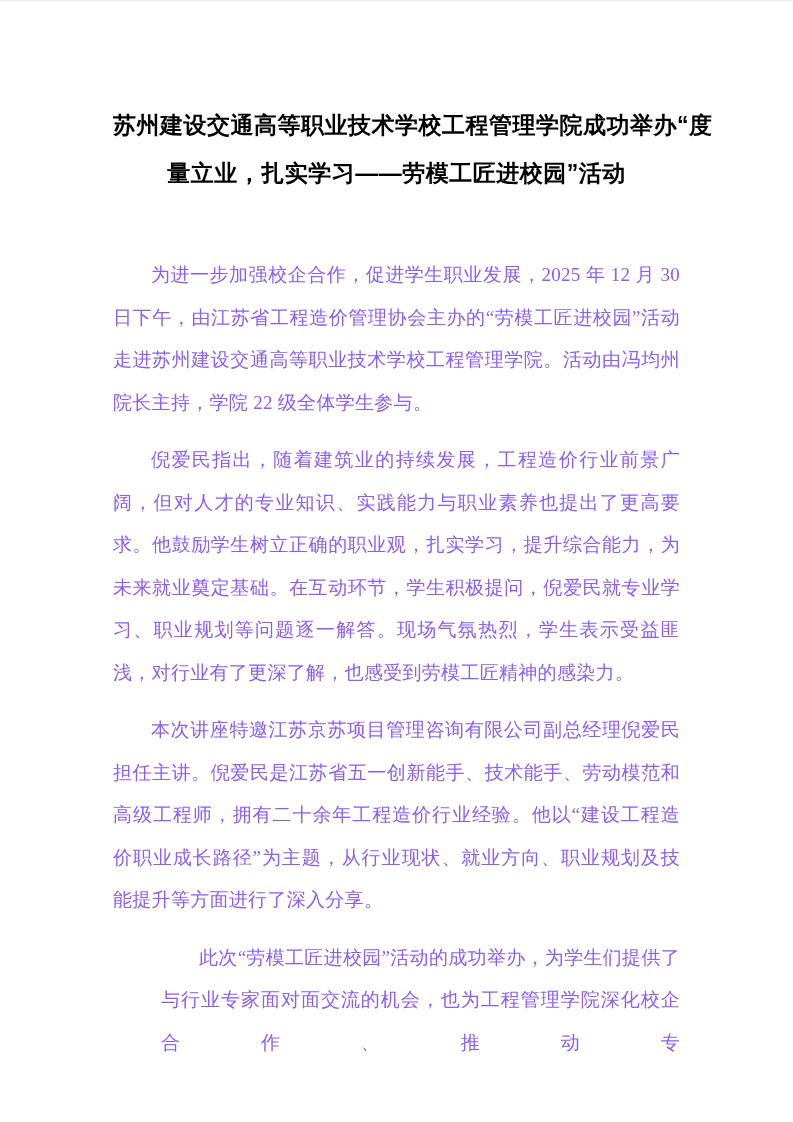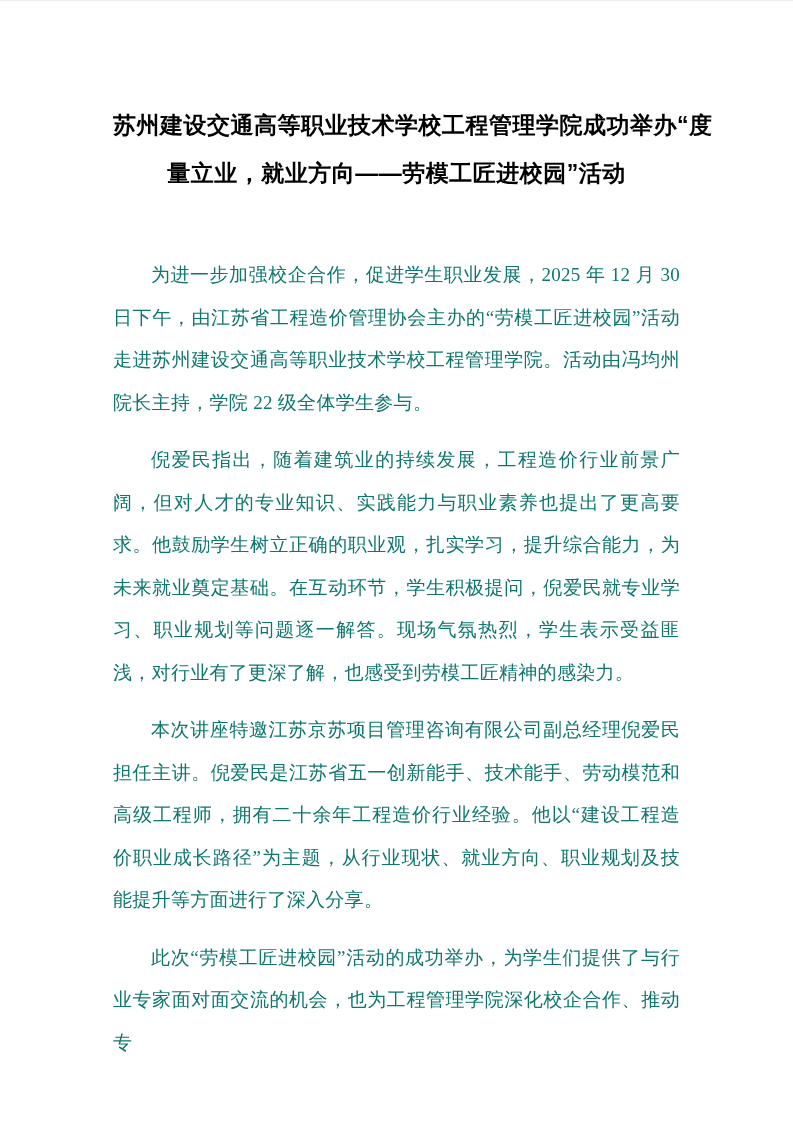--- a/index.html
+++ b/index.html
@@ -35,41 +35,42 @@
     white-space: nowrap;
   }
   .doc-body {
     margin-top: 57px;
   }
   .doc-body p {
     margin: 15px 0 0 0;
     font-family: "Liberation Serif", "DejaVu Serif", serif;
     font-size: 19px;
     line-height: 42.5px;
-    color: #0f766e;
+    color: #8b5cf6;
     text-align: justify;
     text-indent: 2em;
     letter-spacing: 0.3px;
   }
   .doc-body p:first-child {
     margin-top: 0;
   }
   
   .doc-body p.continued {
     text-align-last: justify;
+    margin-left: 48px;
   }
 </style>
 </head>
 <body>
 
 <div class="page">
 
   <h1 class="doc-title" style="margin:0;">
     <span class="title-line">苏州建设交通高等职业技术学校工程管理学院成功举办“度</span>
-    <span class="title-line">量立业，就业方向——劳模工匠进校园”活动</span>
+    <span class="title-line">量立业，扎实学习——劳模工匠进校园”活动</span>
   </h1>
 
   <div class="doc-body">
     <p>为进一步加强校企合作，促进学生职业发展，2025 年 12 月 30 日下午，由江苏省工程造价管理协会主办的“劳模工匠进校园”活动走进苏州建设交通高等职业技术学校工程管理学院。活动由冯均州院长主持，学院 22 级全体学生参与。</p>
     <p>倪爱民指出，随着建筑业的持续发展，工程造价行业前景广阔，但对人才的专业知识、实践能力与职业素养也提出了更高要求。他鼓励学生树立正确的职业观，扎实学习，提升综合能力，为未来就业奠定基础。在互动环节，学生积极提问，倪爱民就专业学习、职业规划等问题逐一解答。现场气氛热烈，学生表示受益匪浅，对行业有了更深了解，也感受到劳模工匠精神的感染力。</p>
     <p>本次讲座特邀江苏京苏项目管理咨询有限公司副总经理倪爱民担任主讲。倪爱民是江苏省五一创新能手、技术能手、劳动模范和高级工程师，拥有二十余年工程造价行业经验。他以“建设工程造价职业成长路径”为主题，从行业现状、就业方向、职业规划及技能提升等方面进行了深入分享。</p>
     <p class="continued">此次“劳模工匠进校园”活动的成功举办，为学生们提供了与行业专家面对面交流的机会，也为工程管理学院深化校企合作、推动专</p>
   </div>
 
 </div>

